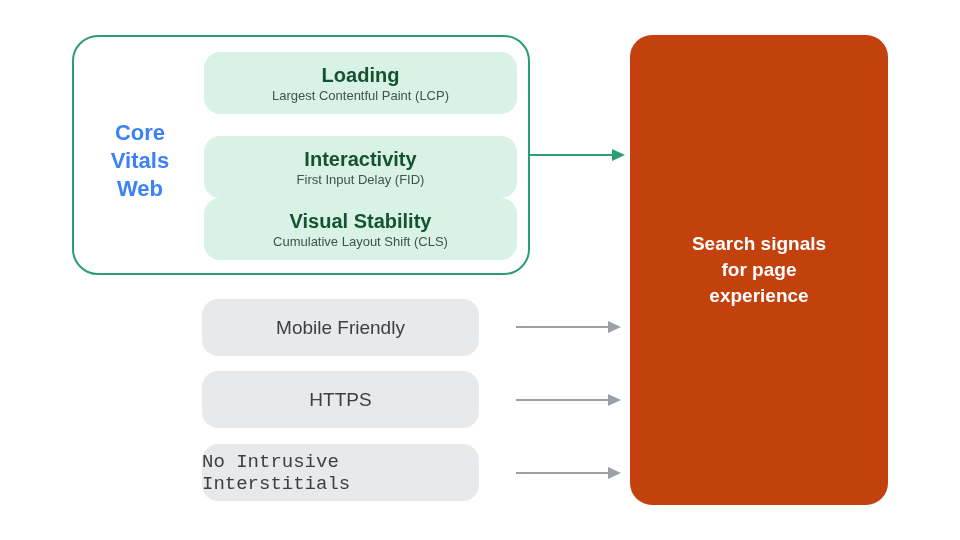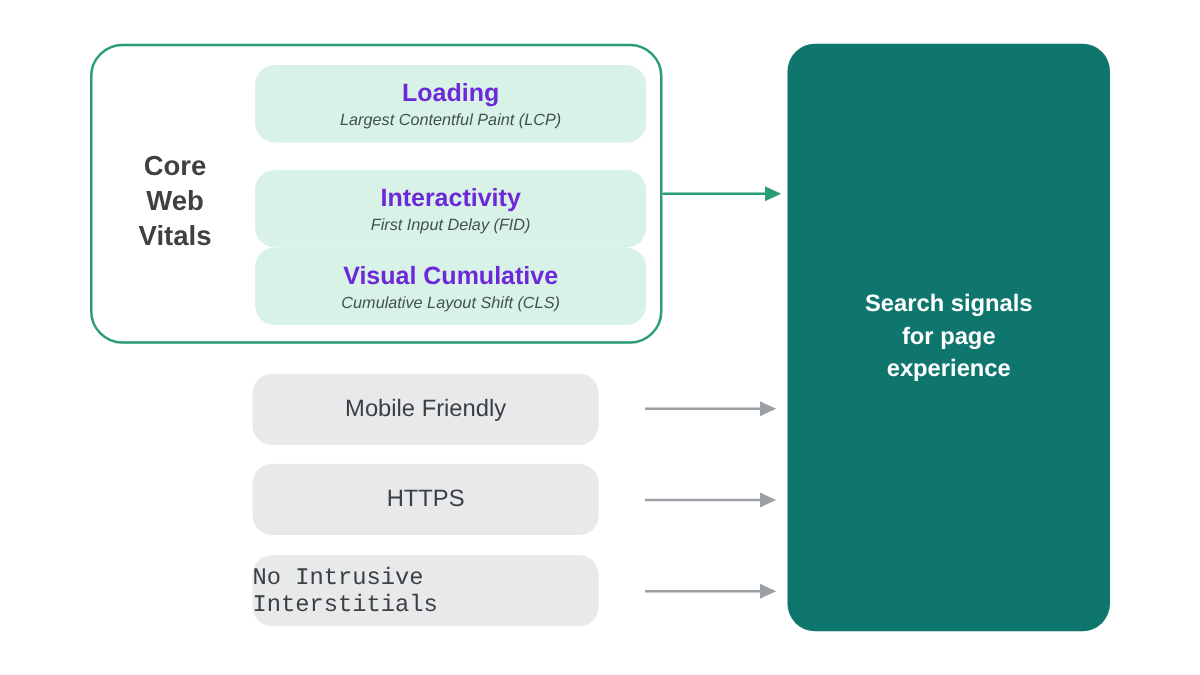--- a/index.html
+++ b/index.html
@@ -27,51 +27,50 @@
     border: 2px solid #2A9D74;
     border-radius: 26px;
     background: #ffffff;
   }
   .cwv-label {
     position: absolute;
     left: 2px;
     top: 82px;
     width: 128px;
     text-align: center;
-    color: #404040;
+    color: #3b82f6;
     font-size: 22px;
     font-weight: bold;
     line-height: 28px;
   }
   .cwv-label span { display: block; }
 
   .vital-card {
     position: absolute;
     left: 130px;
     width: 313px;
     height: 62px;
     border-radius: 16px;
     background: #D8F2E7;
     display: flex;
     flex-direction: column;
     align-items: center;
     justify-content: center;
     gap: 2px;
   }
   .vital-card .vital-title {
-    color: #6d28d9;
+    color: #14532d;
     font-size: 20px;
     font-weight: 600;
     line-height: 22px;
   }
   .vital-card .vital-subtitle {
     color: #41534B;
     font-size: 13px;
     line-height: 15px;
-    font-style: italic;
   }
   .vital-1 { top: 15px; }
   .vital-2 { top: 88px; margin-top: 11px; }
   .vital-3 { top: 161px; }
 
   
   .signal-pill {
     position: absolute;
     left: 202px;
     width: 277px;
@@ -89,21 +88,21 @@
   .signal-3 { top: 444px; font-family: Liberation Mono, monospace; }
 
   
   .result-box {
     position: absolute;
     left: 630px;
     top: 35px;
     width: 258px;
     height: 470px;
     border-radius: 22px;
-    background: #0f766e;
+    background: #c2410c;
     display: flex;
     flex-direction: column;
     align-items: center;
     justify-content: center;
     text-align: center;
     color: #ffffff;
     font-size: 19px;
     font-weight: bold;
     line-height: 26px;
   }
@@ -121,36 +120,36 @@
   .arrow-gray-3 { left: 516px; top: 465px; }
 </style>
 </head>
 <body>
 
 <div class="canvas">
 
   <div class="cwv-group">
     <div class="cwv-label">
       <span>Core</span>
+      <span>Vitals</span>
       <span>Web</span>
-      <span>Vitals</span>
     </div>
 
     <div class="vital-card vital-1">
       <span class="vital-title">Loading</span>
       <span class="vital-subtitle">Largest Contentful Paint (LCP)</span>
     </div>
 
     <div class="vital-card vital-2">
       <span class="vital-title">Interactivity</span>
       <span class="vital-subtitle">First Input Delay (FID)</span>
     </div>
 
     <div class="vital-card vital-3">
-      <span class="vital-title">Visual Cumulative</span>
+      <span class="vital-title">Visual Stability</span>
       <span class="vital-subtitle">Cumulative Layout Shift (CLS)</span>
     </div>
   </div>
 
   <div class="signal-pill signal-1">
     <span>Mobile Friendly</span>
   </div>
   <div class="signal-pill signal-2">
     <span>HTTPS</span>
   </div>

